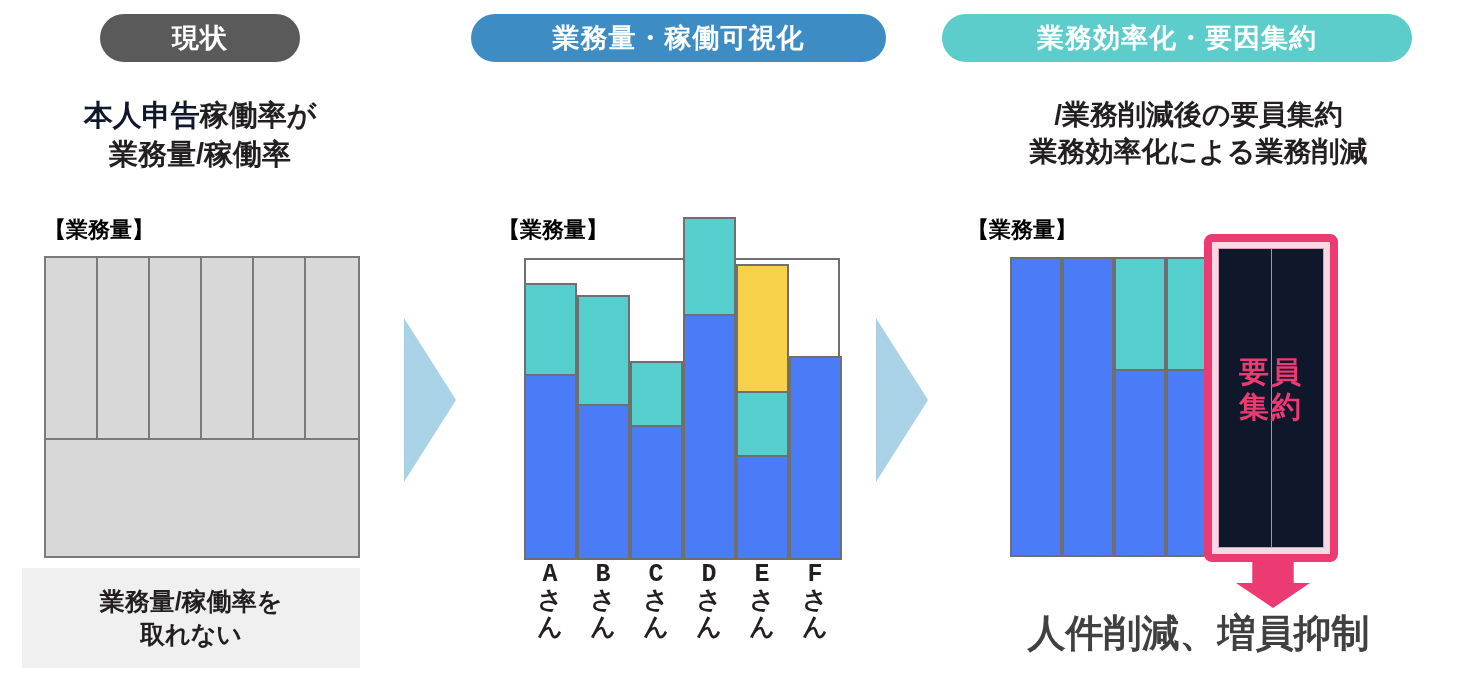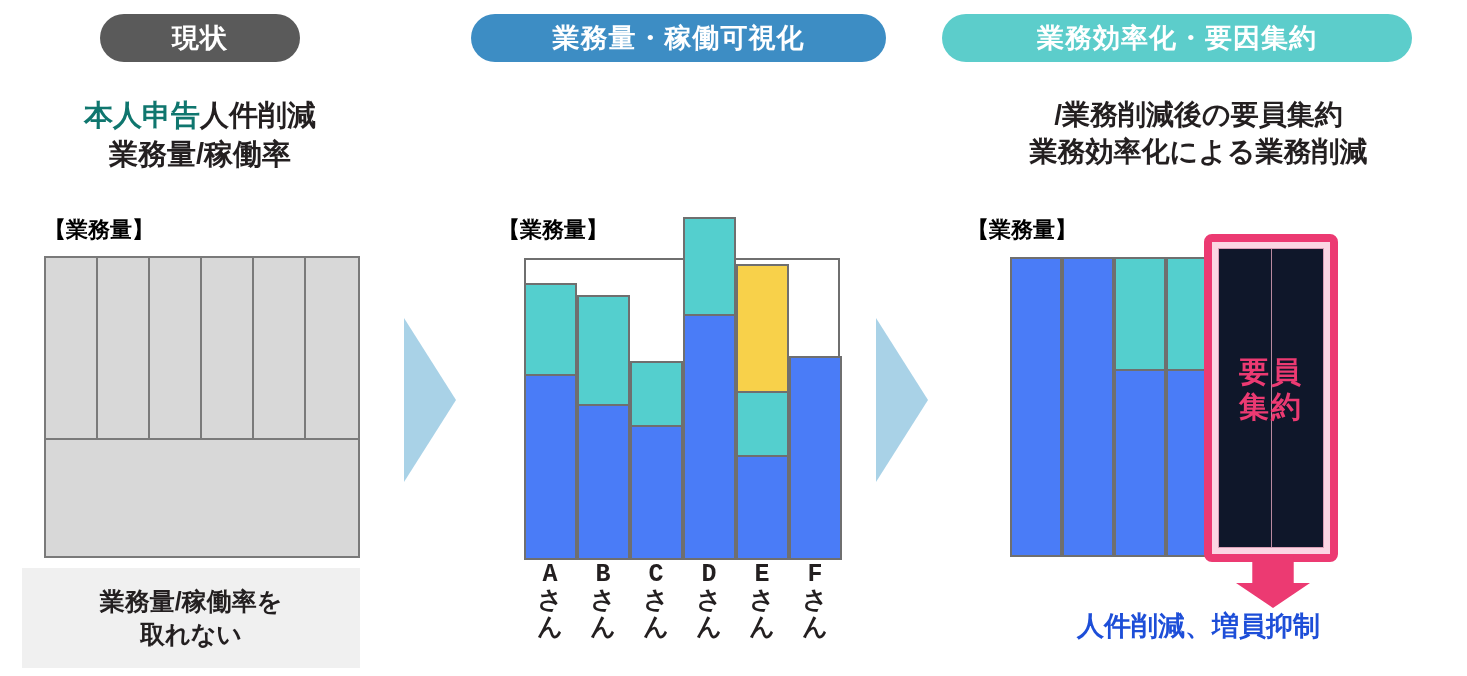--- a/index.html
+++ b/index.html
@@ -23,21 +23,21 @@
   #pill-current{left:100px;width:200px;background:#5a5a5a;}
   #pill-visualize{left:11px;width:415px;background:#3d8dc4;}
   #pill-efficiency{left:12px;width:470px;background:#5ccdcb;}
 
   
   .subtitle{
     position:absolute;left:0;right:0;top:96px;text-align:center;
     font-size:29px;font-weight:bold;line-height:1.33;
   }
   #sub-efficiency{font-size:28px;}
-  .hl{color:#0f766e;}
+  .hl{color:#0f172a;}
 
   
   .cap{
     position:absolute;font-size:22px;font-weight:bold;color:#000000;
     white-space:nowrap;
   }
   #cap-current{left:44px;top:215px;}
   #cap-visualize{left:38px;top:215px;}
   #cap-efficiency{left:37px;top:215px;}
 
@@ -122,32 +122,32 @@
     letter-spacing:2px;
   }
   #agg-label span{display:block;}
   #agg-arrow{
     position:absolute;left:306px;top:556px;width:74px;height:52px;
     background:#ec3a72;
     clip-path:polygon(22% 0,78% 0,78% 52%,100% 52%,50% 100%,0 52%,22% 52%);
   }
   #note-efficiency{
     position:absolute;left:0;right:0;top:608px;text-align:center;
-    color:#1d4ed8;font-size:27px;font-weight:bold;white-space:nowrap;
+    color:#404040;font-size:38px;font-weight:bold;white-space:nowrap;
   }
 </style>
 </head>
 <body>
 
 <div class="panel" id="panel-current">
 
   <div class="pill" id="pill-current">現状</div>
 
   <div class="subtitle">
-    <div><span class="hl">本人申告</span><span>人件削減</span></div>
+    <div><span class="hl">本人申告</span><span>稼働率が</span></div>
     <div>業務量/稼働率</div>
   </div>
 
   <div class="cap" id="cap-current">【業務量】</div>
 
   <div id="chart-current">
     <div class="vline" style="left:50px"></div>
     <div class="vline" style="left:102px"></div>
     <div class="vline" style="left:154px"></div>
     <div class="vline" style="left:206px"></div>

